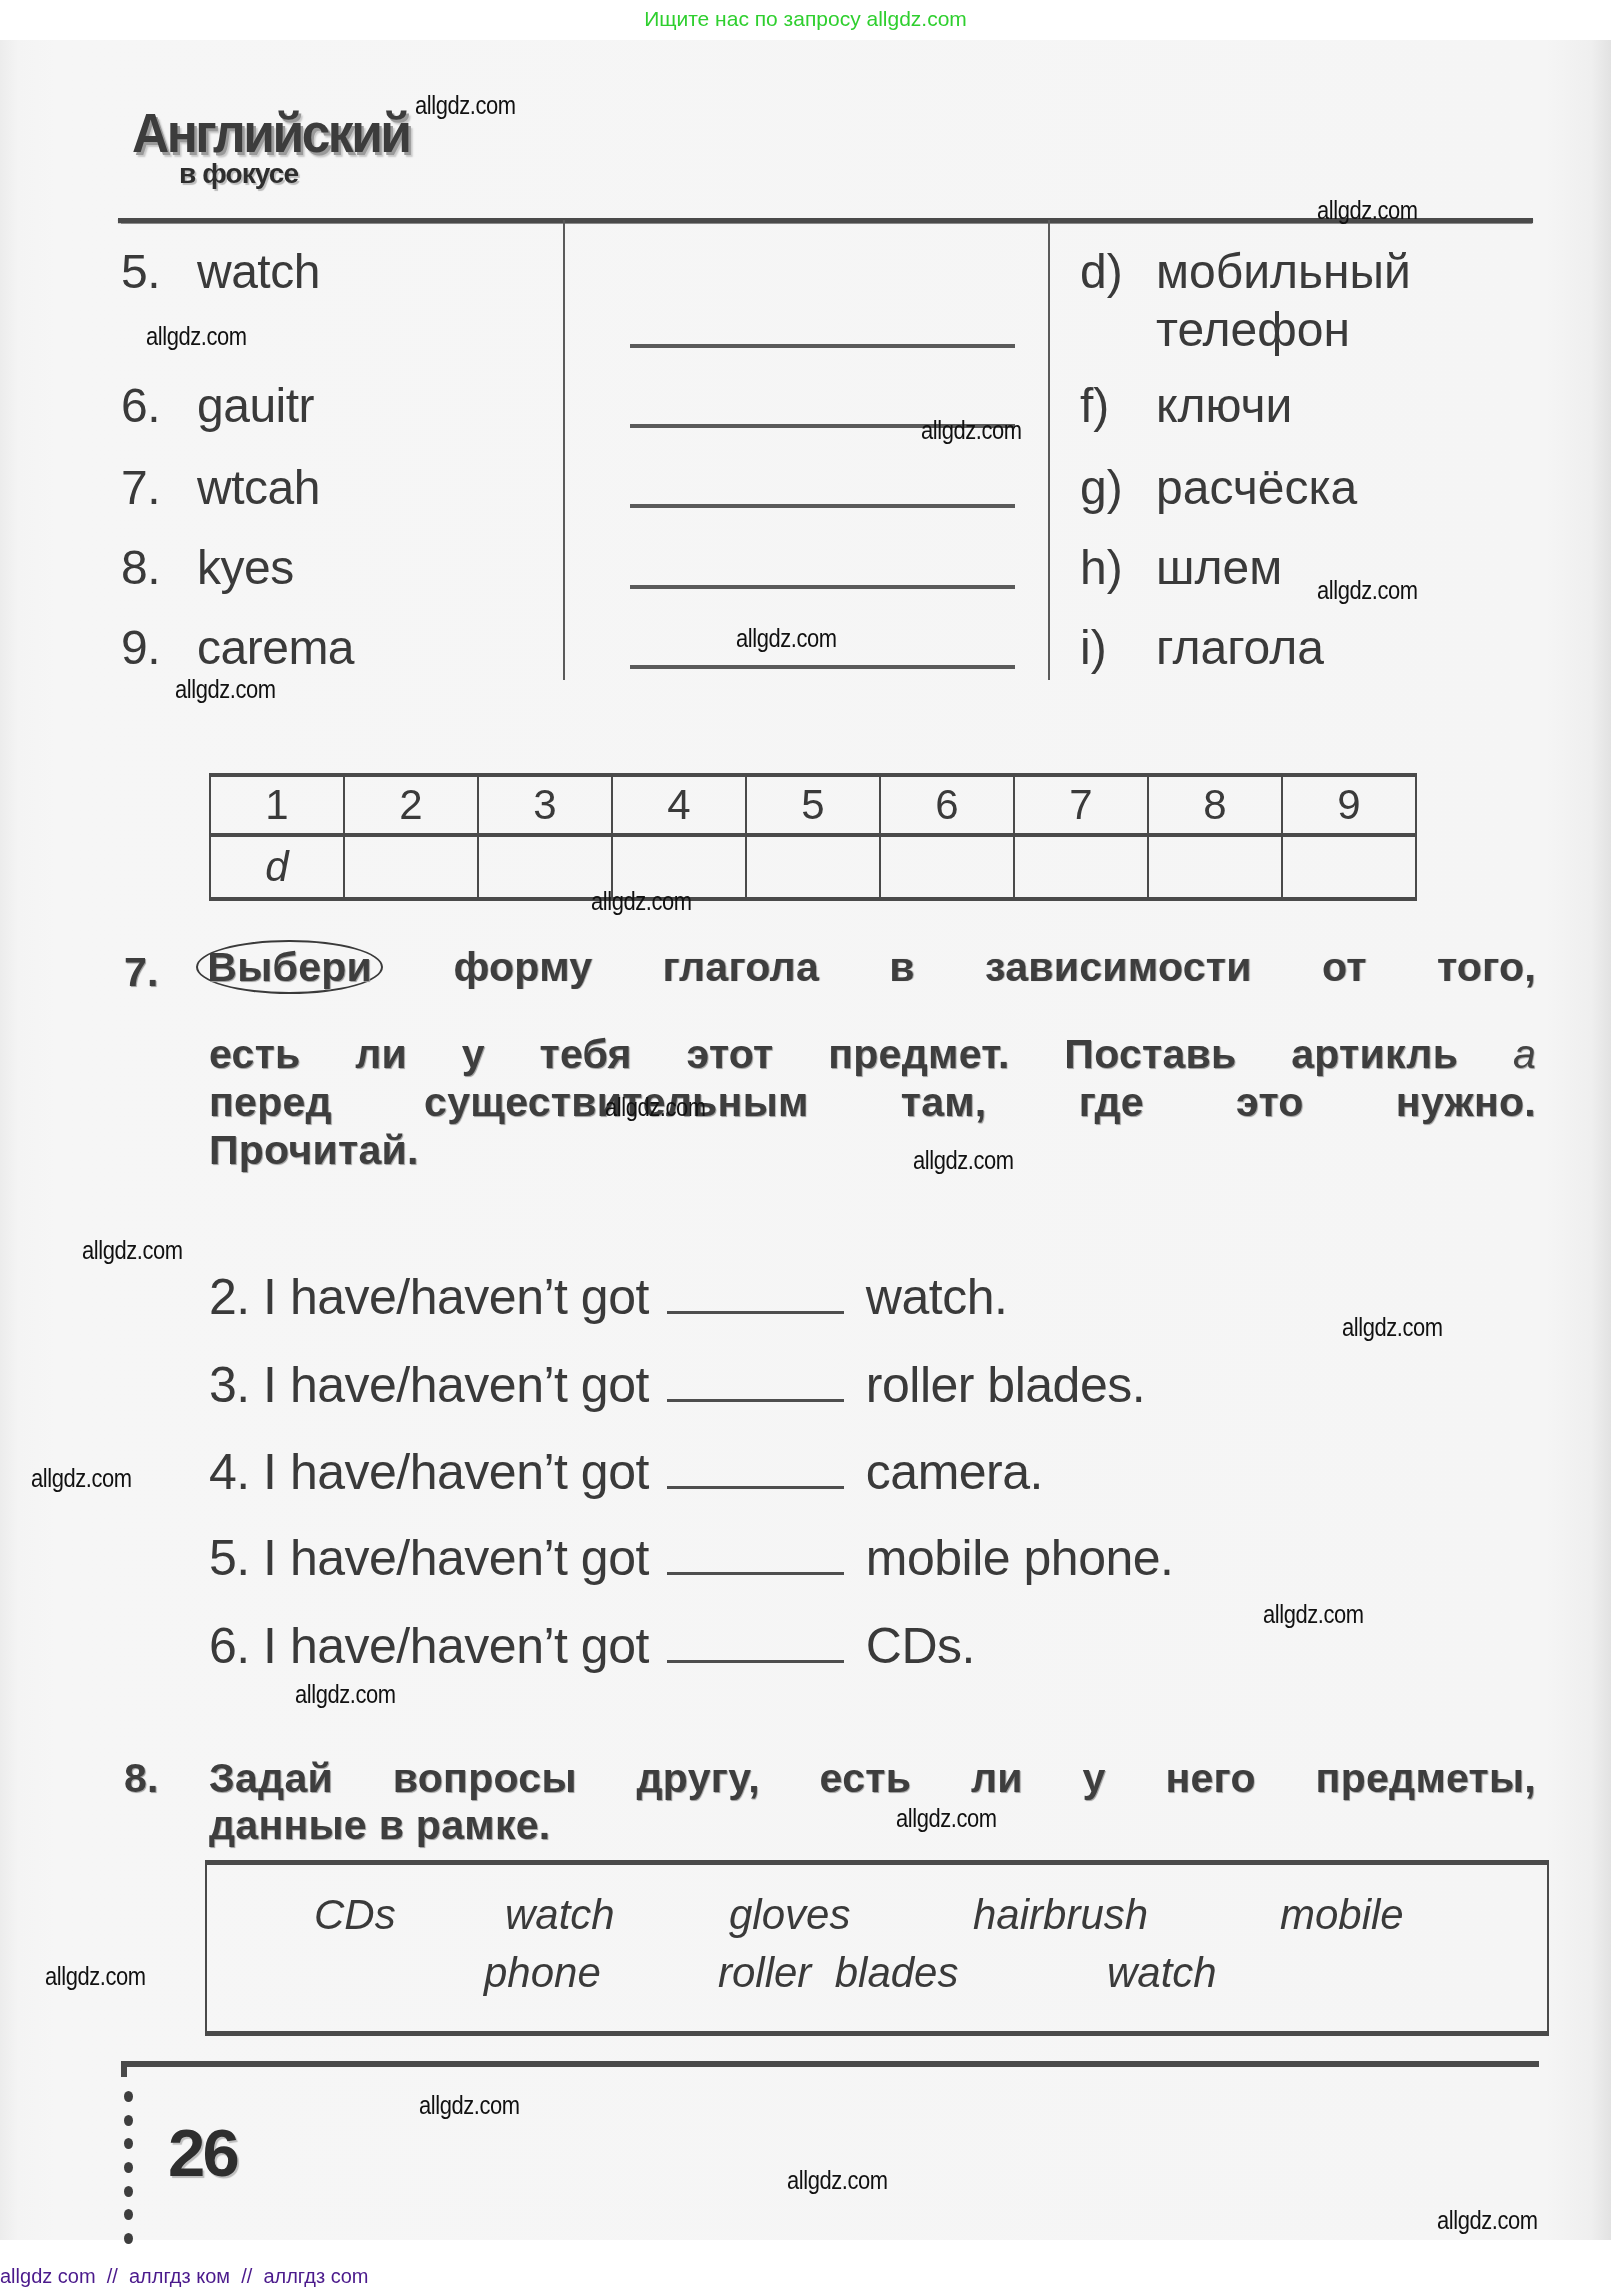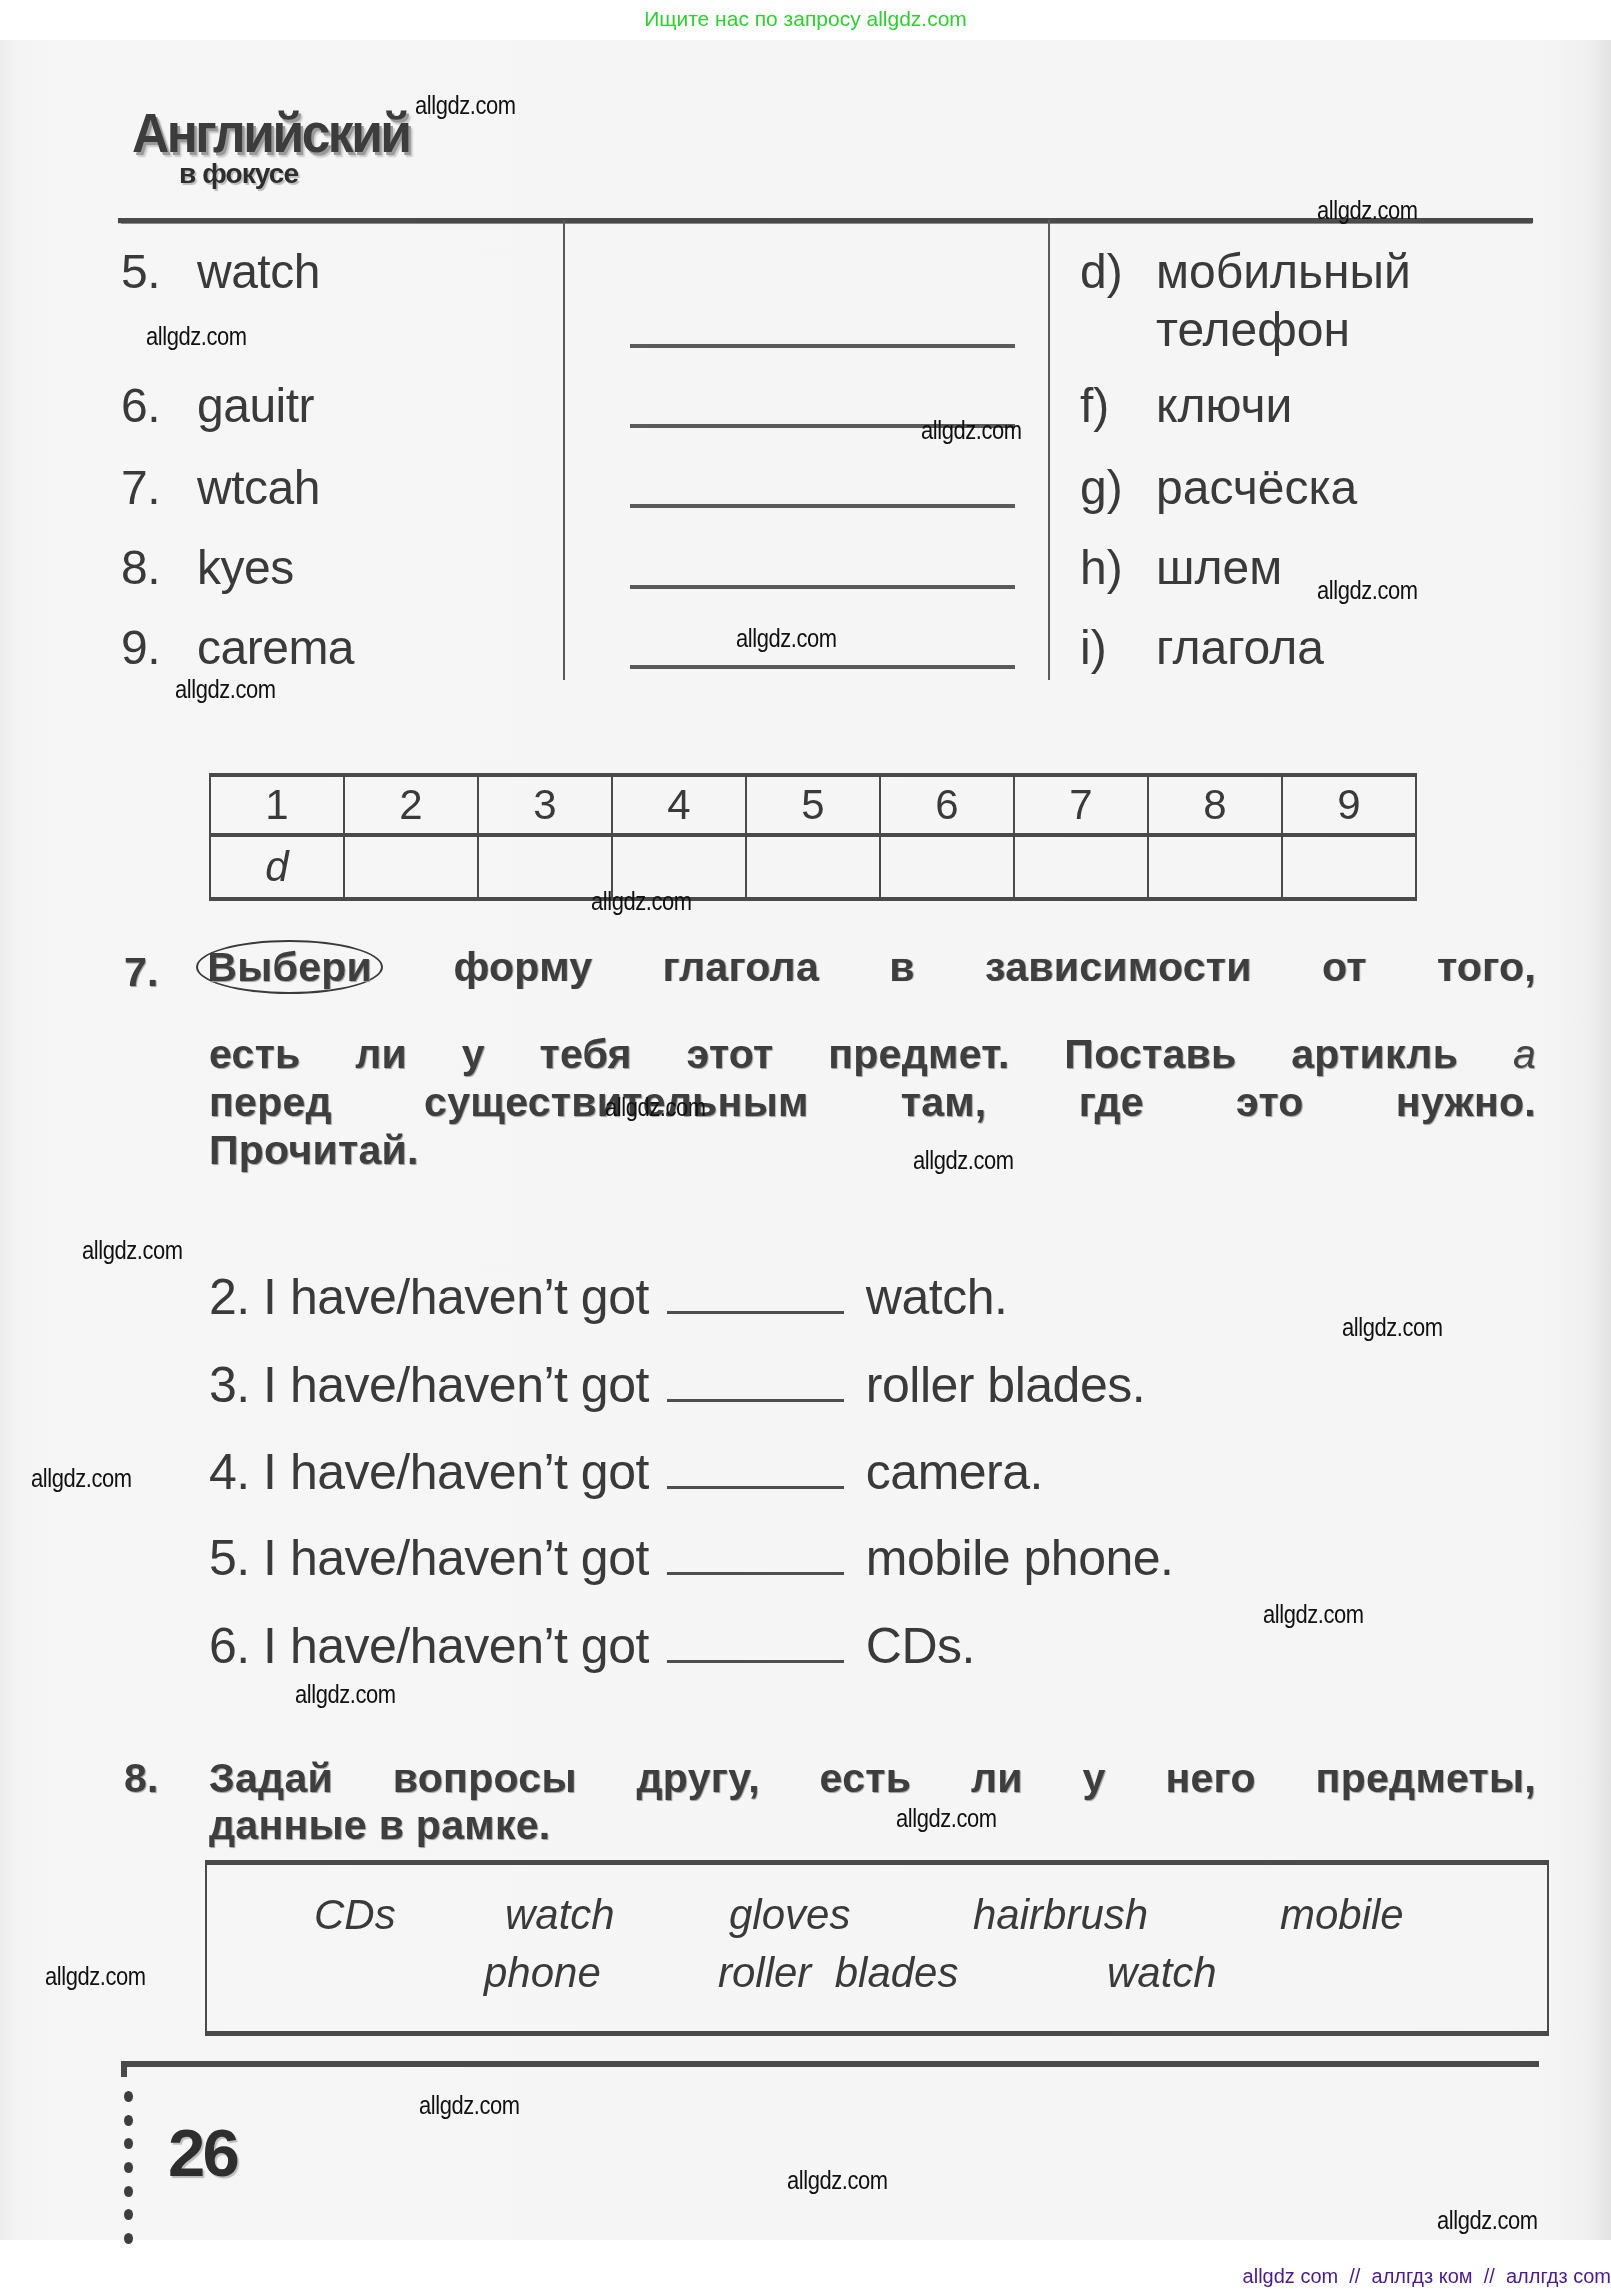--- a/index.html
+++ b/index.html
@@ -93,21 +93,21 @@
     left: 168px; top: 2074px; font-size: 67px; font-weight: bold; color: #2e2e2e;
     letter-spacing: -2.7px; text-shadow: 1.8px 1.8px 0.9px #bdbdbd;
   }
 
   .wm {
     font-size: 25.5px; color: #111; font-family: "Liberation Sans Narrow", "Liberation Sans", sans-serif;
     letter-spacing: -0.5px; transform: scaleX(0.86); transform-origin: left;
   }
   .bottom-banner {
     position: absolute; left: 0; top: 2258px; width: 1611px; height: 36px;
-    text-align: right; line-height: 36px; font-size: 20px; color: #4b1a8c; background: #fff;
+    text-align: left; line-height: 36px; font-size: 20px; color: #4b1a8c; background: #fff;
   }
 </style>
 </head>
 <body>
 
 <div class="top-banner">Ищите нас по запросу allgdz.com</div>
 
 <div class="page">
 
   <div class="abs logo-main">Английский</div>

